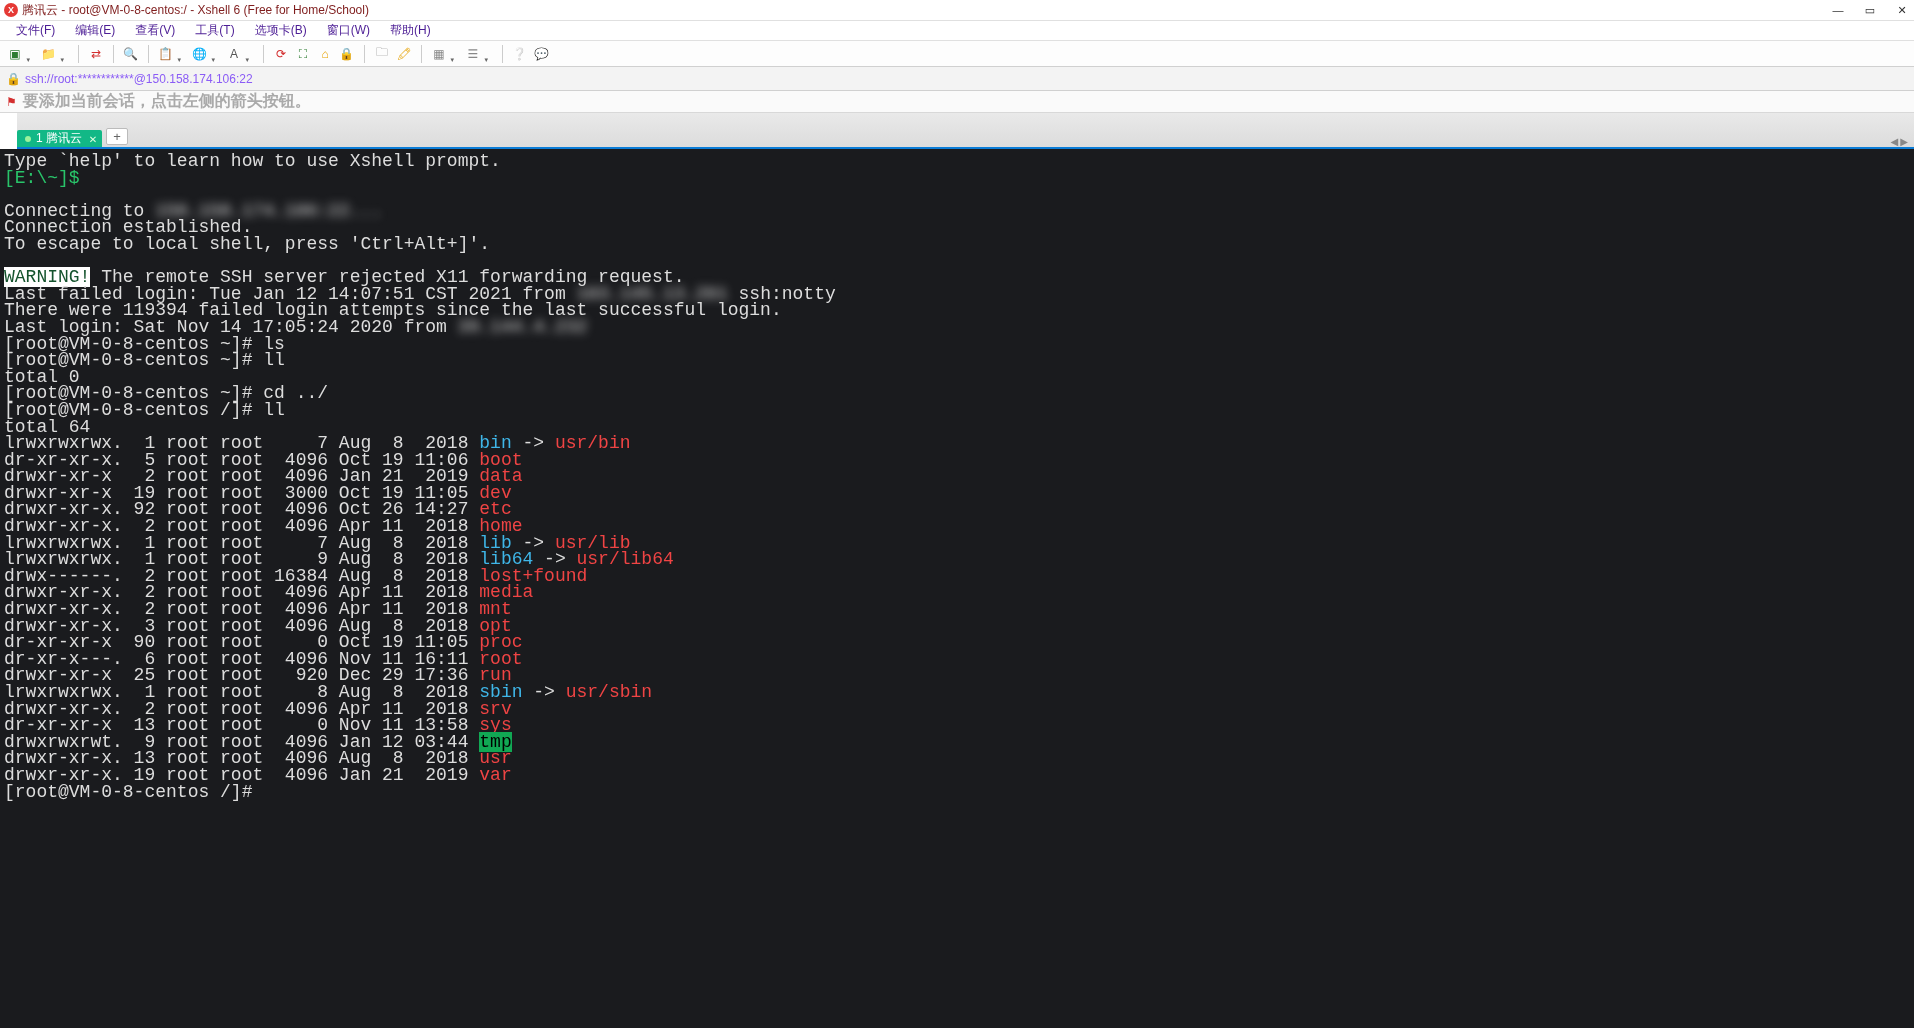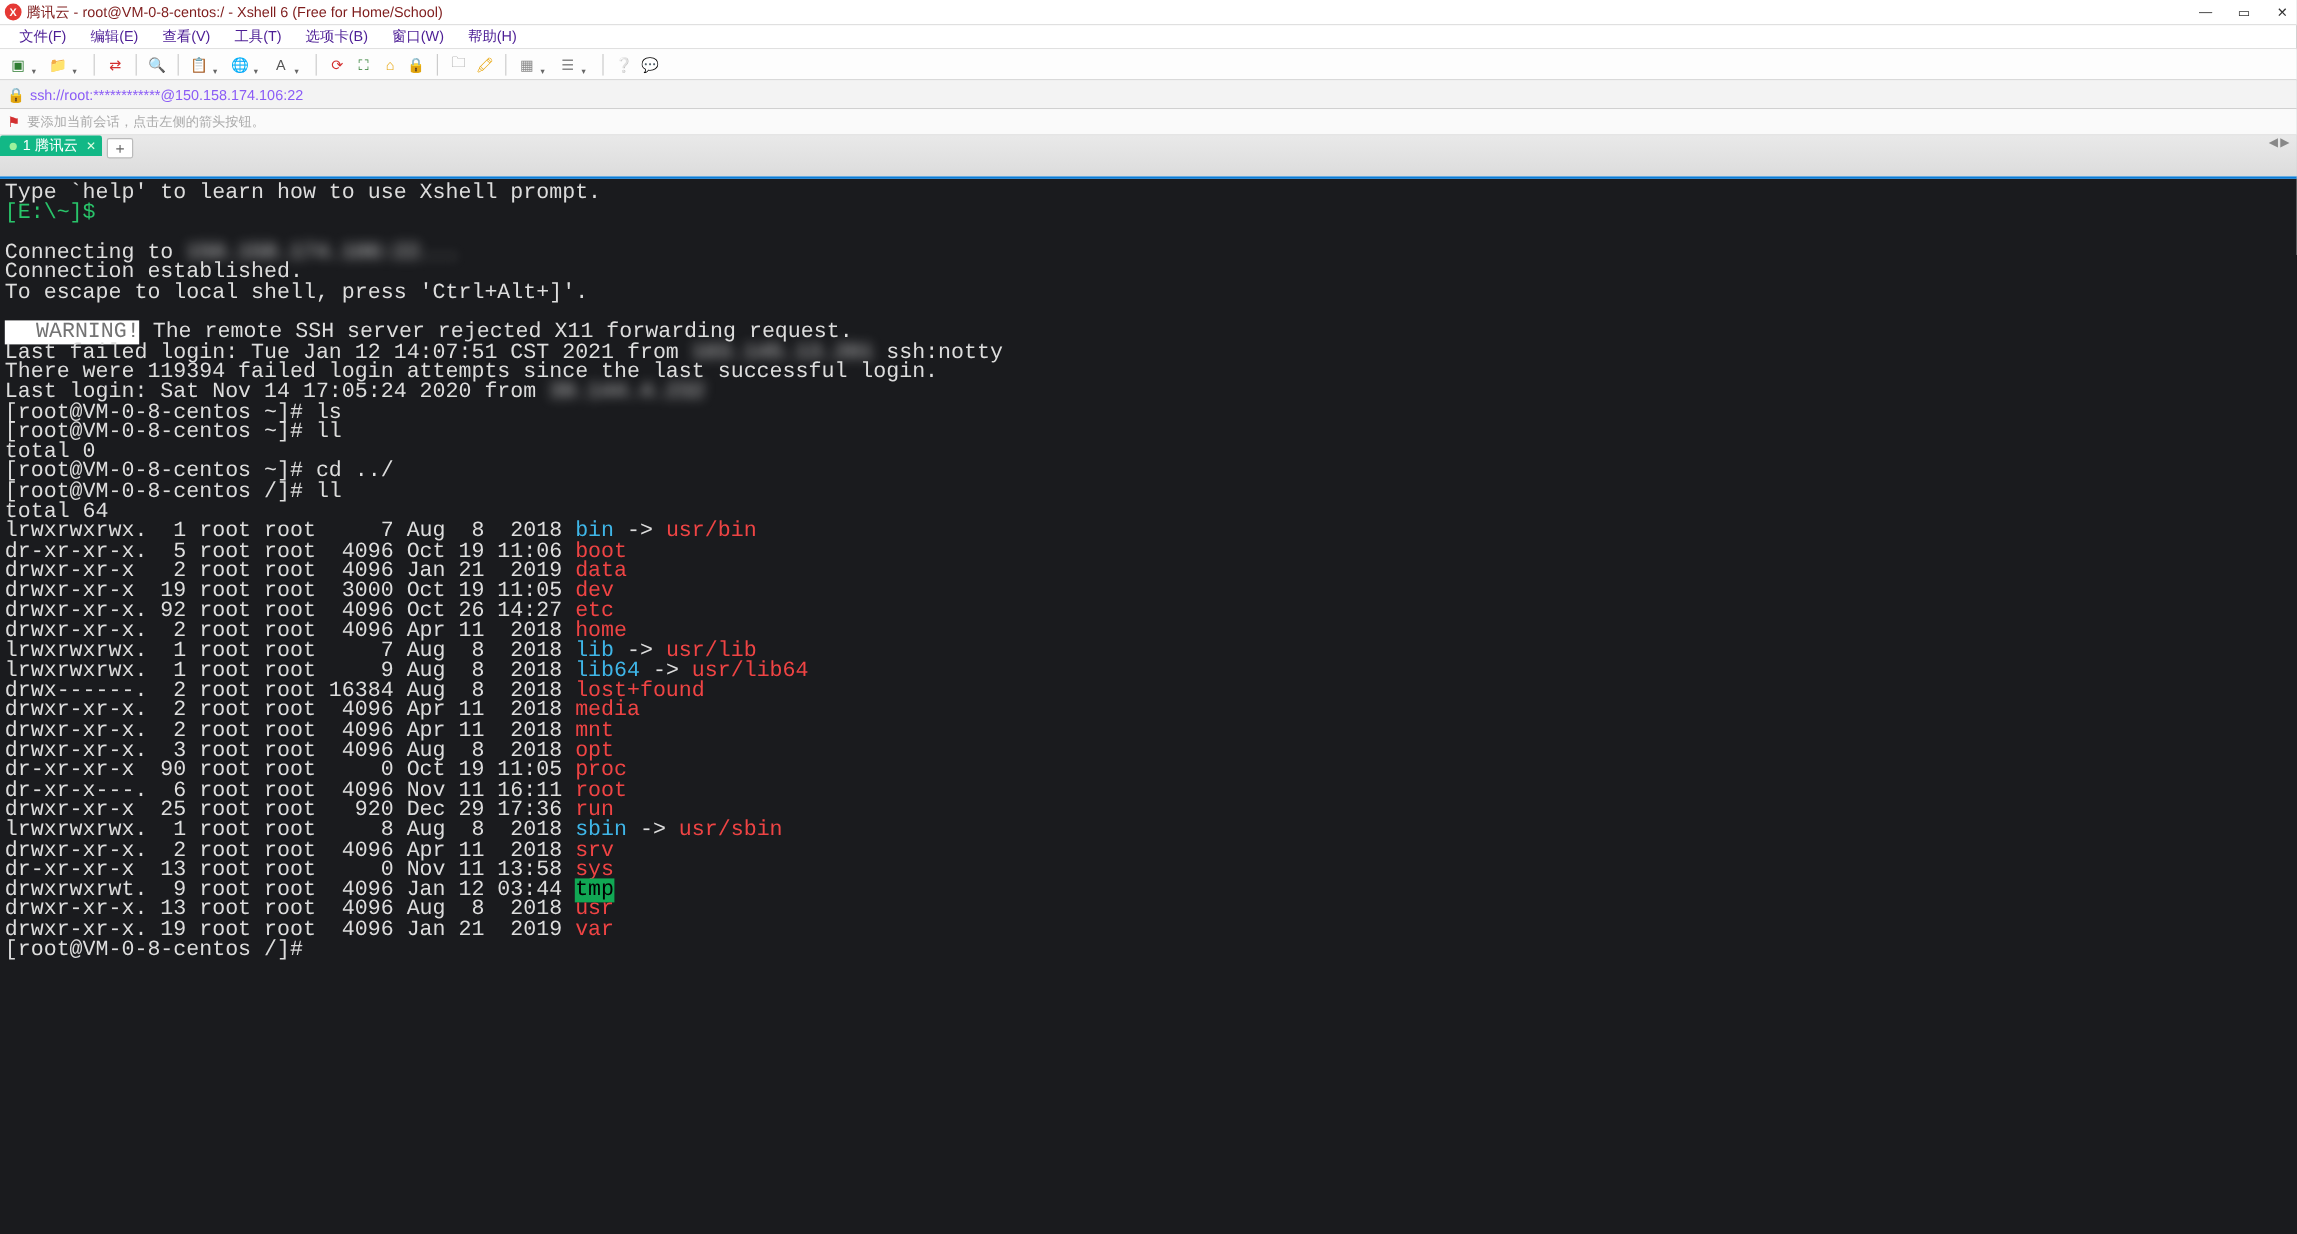--- a/index.html
+++ b/index.html
@@ -23,36 +23,36 @@
 .tb-sep { width: 1px; height: 18px; background: #ccc; margin: 0 4px; }
 
 
 .addrbar { height: 24px; display: flex; align-items: center; padding: 2px 6px; background:#f3f3f3; border-bottom: 1px solid #d0d0d0;}
 .addrbar .lock { color:#e6b800; font-size:12px; margin-right:4px;}
 .addrbar .url { color:#8b5cf6; font-size:12px;}
 
 
 .hintbar { height: 22px; display:flex; align-items:center; padding: 2px 6px; background:#fafafa; border-bottom:1px solid #d8d8d8;}
 .hintbar .flag { color:#d32f2f; font-size:12px; margin-right:6px;}
-.hintbar .hint { color:#aaa; font-size:11px;}
+.hintbar .hint { color:#aaa; font-size:16px;font-weight:bold;}
 
 
-.tabbar { height: 36px; background: linear-gradient(#e9e9e9,#dcdcdc); display:flex; align-items:flex-start; border-bottom:2px solid #0b7cd6; position:relative;}
+.tabbar { height: 36px; background: linear-gradient(#e9e9e9,#dcdcdc); display:flex; align-items:flex-end; border-bottom:2px solid #0b7cd6; position:relative;margin-left:17px;}
 .tab { display:flex; align-items:center; padding: 0 20px 0 8px; background:#12b886; color:#fff; font-size:12px; position:relative; border-top-left-radius:2px; border-top-right-radius:2px; margin-right:2px;}
 .tab .dot { width:6px; height:6px; background:#9cf29c; border-radius:50%; margin-right:5px; display:inline-block;}
 .tab .close { position:absolute; right:5px; top:50%; transform:translateY(-50%); font-size:10px; color:#e0ffe0;}
 .newtab { width:22px; display:flex; align-items:center; justify-content:center; background:#fff; border:1px solid #bbb; border-radius:2px; margin:2px; color:#666; font-size:13px;}
 .tabbar .arrows { margin-left:auto; display:flex; align-items:center; gap:2px; padding-right:6px; color:#888; font-size:10px;}
 
 
 .terminal { background:#1a1b1e; color:#ddd; font-family: Consolas, "Courier New", monospace; font-size:18px; line-height:16.6px; padding:4px 4px 30px 4px; height: calc(100vh - 21px - 20px - 26px - 24px - 22px - 24px); overflow:hidden; white-space:pre;}
 .c-green { color:#29c46a; }
 .c-cyan { color:#3fb6e8;text-align:right; }
 .c-blue { color:#ef4444; }
-.c-warn { background:#fff; color:#737373;padding-left:26px; }
+.c-warn { background:#fff; color:#14532d; }
 .c-hl { background:#11a854; color:#000; }
 .c-dim { color:#ddd; }
 .blur { filter: blur(5px); display:inline-block;}
 </style>
 </head>
 <body>
 
 <div class="titlebar">
   <span class="logo">X</span>
   <span class="title">腾讯云 - root@VM-0-8-centos:/ - Xshell 6 (Free for Home/School)</span>

